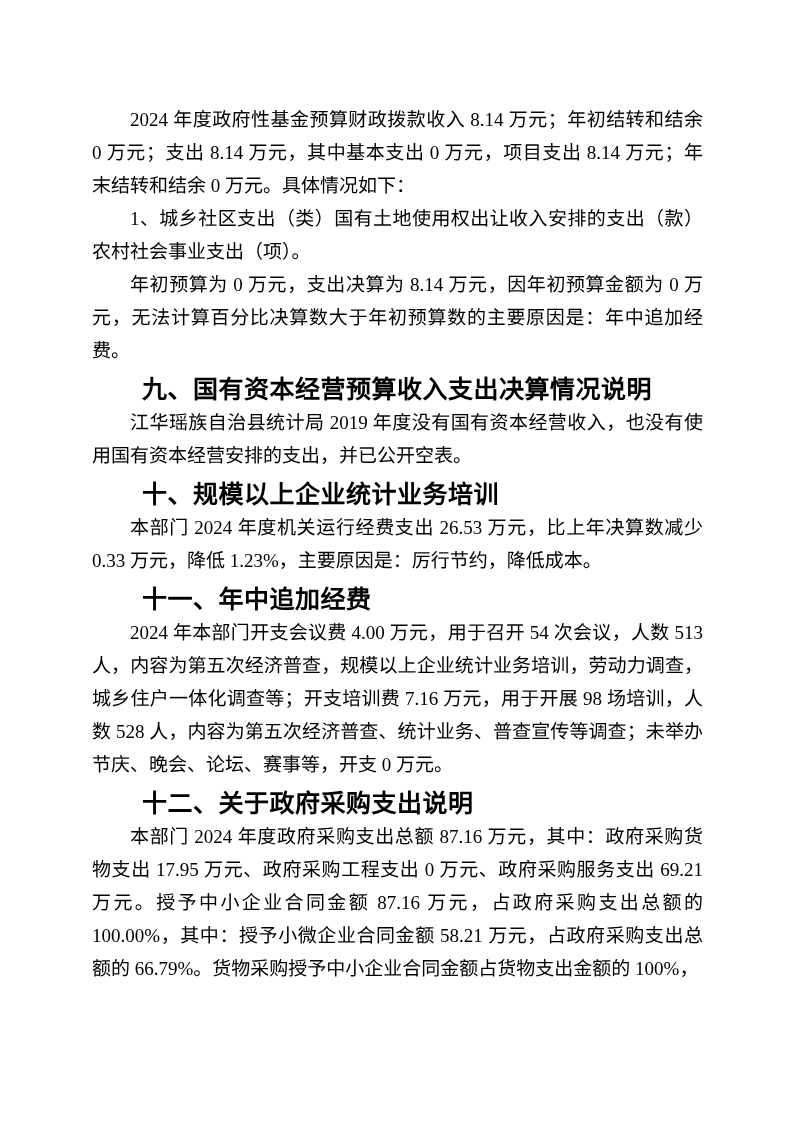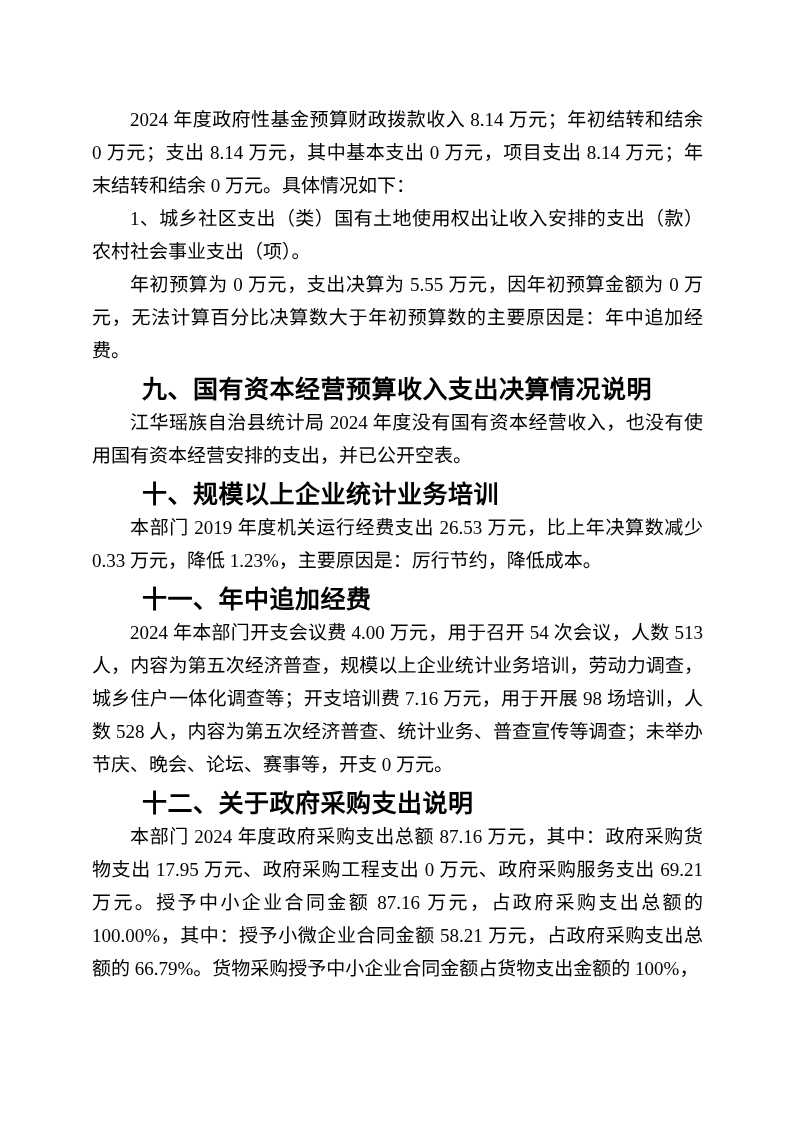--- a/index.html
+++ b/index.html
@@ -43,29 +43,29 @@
   }
 </style>
 </head>
 <body>
 
 <div class="page">
   <p class="para">2024 年度政府性基金预算财政拨款收入 8.14 万元；年初结转和结余 0 万元；支出 8.14 万元，其中基本支出 0 万元，项目支出 8.14 万元；年末结转和结余 0 万元。具体情况如下：</p>
 
   <p class="para">1、城乡社区支出（类）国有土地使用权出让收入安排的支出（款）农村社会事业支出（项）。</p>
 
-  <p class="para">年初预算为 0 万元，支出决算为 5.55 万元，因年初预算金额为 0 万元，无法计算百分比决算数大于年初预算数的主要原因是：年中追加经费。</p>
+  <p class="para">年初预算为 0 万元，支出决算为 8.14 万元，因年初预算金额为 0 万元，无法计算百分比决算数大于年初预算数的主要原因是：年中追加经费。</p>
 
   <p class="heading">九、国有资本经营预算收入支出决算情况说明</p>
 
-  <p class="para">江华瑶族自治县统计局 2024 年度没有国有资本经营收入，也没有使用国有资本经营安排的支出，并已公开空表。</p>
+  <p class="para">江华瑶族自治县统计局 2019 年度没有国有资本经营收入，也没有使用国有资本经营安排的支出，并已公开空表。</p>
 
   <p class="heading">十、规模以上企业统计业务培训</p>
 
-  <p class="para">本部门 2019 年度机关运行经费支出 26.53 万元，比上年决算数减少 0.33 万元，降低 1.23%，主要原因是：厉行节约，降低成本。</p>
+  <p class="para">本部门 2024 年度机关运行经费支出 26.53 万元，比上年决算数减少 0.33 万元，降低 1.23%，主要原因是：厉行节约，降低成本。</p>
 
   <p class="heading">十一、年中追加经费</p>
 
   <p class="para">2024 年本部门开支会议费 4.00 万元，用于召开 54 次会议，人数 513 人，内容为第五次经济普查，规模以上企业统计业务培训，劳动力调查，城乡住户一体化调查等；开支培训费 7.16 万元，用于开展 98 场培训，人数 528 人，内容为第五次经济普查、统计业务、普查宣传等调查；未举办节庆、晚会、论坛、赛事等，开支 0 万元。</p>
 
   <p class="heading">十二、关于政府采购支出说明</p>
 
   <p class="para">本部门 2024 年度政府采购支出总额 87.16 万元，其中：政府采购货物支出 17.95 万元、政府采购工程支出 0 万元、政府采购服务支出 69.21 万元。授予中小企业合同金额 87.16 万元，占政府采购支出总额的 100.00%，其中：授予小微企业合同金额 58.21 万元，占政府采购支出总额的 66.79%。货物采购授予中小企业合同金额占货物支出金额的 100%，</p>
 </div>
 

